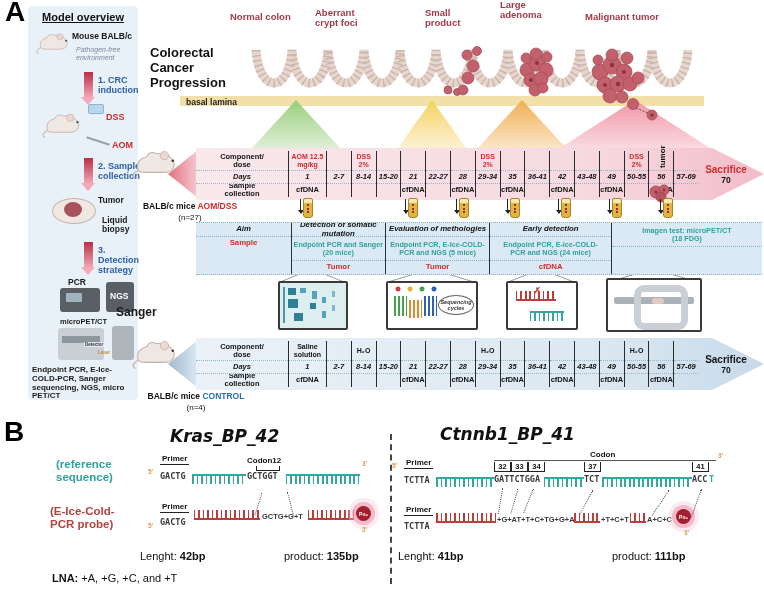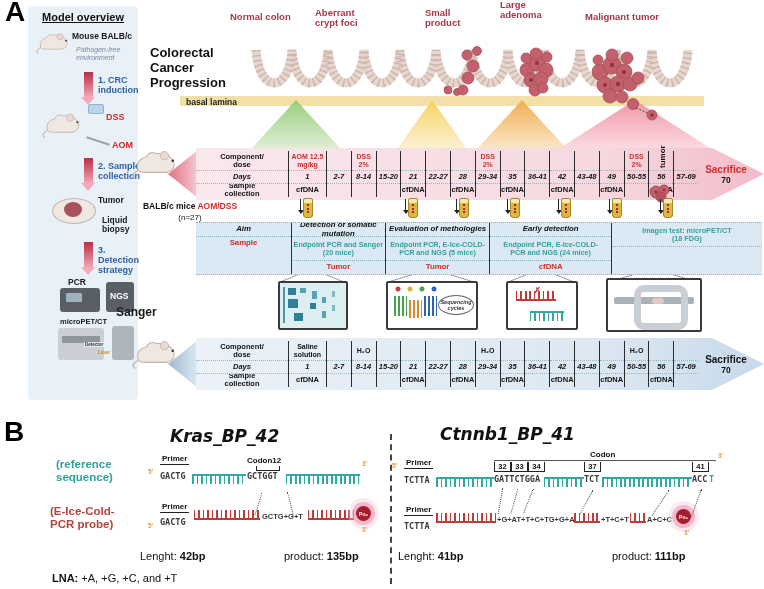--- a/index.html
+++ b/index.html
@@ -177,20 +177,21 @@
     <div class="abs" style="left:38px;top:287px;width:16px;height:9px;background:#9FB3BE;border-radius:1px"></div>
     <div class="abs machine" style="left:78px;top:276px;width:28px;height:30px"></div>
     <div class="abs sb-blk" style="left:82px;top:286px;color:#fff">NGS</div>
     <div class="abs sb-blk" style="left:32px;top:312px;font-size:7.5px">microPET/CT</div>
     <div class="abs sb-blk" style="left:88px;top:300px;font-size:12px">Sanger</div>
     <div class="abs machine light" style="left:30px;top:322px;width:46px;height:32px"></div>
     <div class="abs" style="left:34px;top:330px;width:38px;height:7px;background:#8E979D"></div>
     <div class="abs machine light" style="left:84px;top:320px;width:22px;height:34px;background:#AEB6BC"></div>
     <div class="abs" style="left:56px;top:336px;font-size:4.5px;font-weight:bold;color:#333;background:#E4E9EC;padding:0 1px">Detector</div>
     <div class="abs" style="left:70px;top:344px;font-size:4.5px;font-weight:bold;color:#C78A2A">Laser</div>
+    <div class="abs sb-blk ctr" style="left:4px;top:360px;width:102px;font-size:8px">Endpoint PCR, E-Ice-COLD-PCR, Sanger sequencing, NGS, micro PET/CT</div>
   </div>
 
   <div class="abs stage ctr pre" style="left:230px;top:12px;width:130px">Normal colon</div>
   <div class="abs stage ctr pre" style="left:315px;top:8px;width:100px">Aberrant
 crypt foci</div>
   <div class="abs stage ctr pre" style="left:425px;top:8px;width:70px">Small
 product</div>
   <div class="abs stage ctr pre" style="left:500px;top:0;width:70px">Large
 adenoma</div>
   <div class="abs stage ctr" style="left:585px;top:12px;width:115px">Malignant tumor</div>
@@ -586,20 +587,24 @@
           <div class="c1 comp"></div>
           <div class="c2 day">57-69</div>
           <div class="c3 samp"></div>
         </div>
       </div>
     <div class="sac">
       <div class="sacword">Sacrifice</div>
       <div class="sacday">70</div>
     </div>
   </div>
+  <div class="abs micelabel" style="left:116px;top:391px;width:160px">
+    <span>BALB/c mice </span><span class="hl-blue">CONTROL</span><br>
+    <span style="font-weight:normal;font-size:8px">(n=4)</span>
+  </div>
 
   <div class="abs b" style="left:4px;top:416px;font-size:28px">B</div>
   <div class="abs" style="left:390px;top:434px;height:150px;border-left:2px dashed #444"></div>
 
   <div class="abs gene ctr" style="left:170px;top:426px;width:210px">Kras_BP_42</div>
   <div class="abs reflabel pre" style="left:56px;top:458px">(reference
 sequence)</div>
   <div class="abs" style="left:150px;top:454px;width:232px;height:42px">
     <span class="abs prime" style="left:-2px;top:14px">5'</span>
     <span class="abs primerlbl" style="left:10px;top:0">Primer</span>

